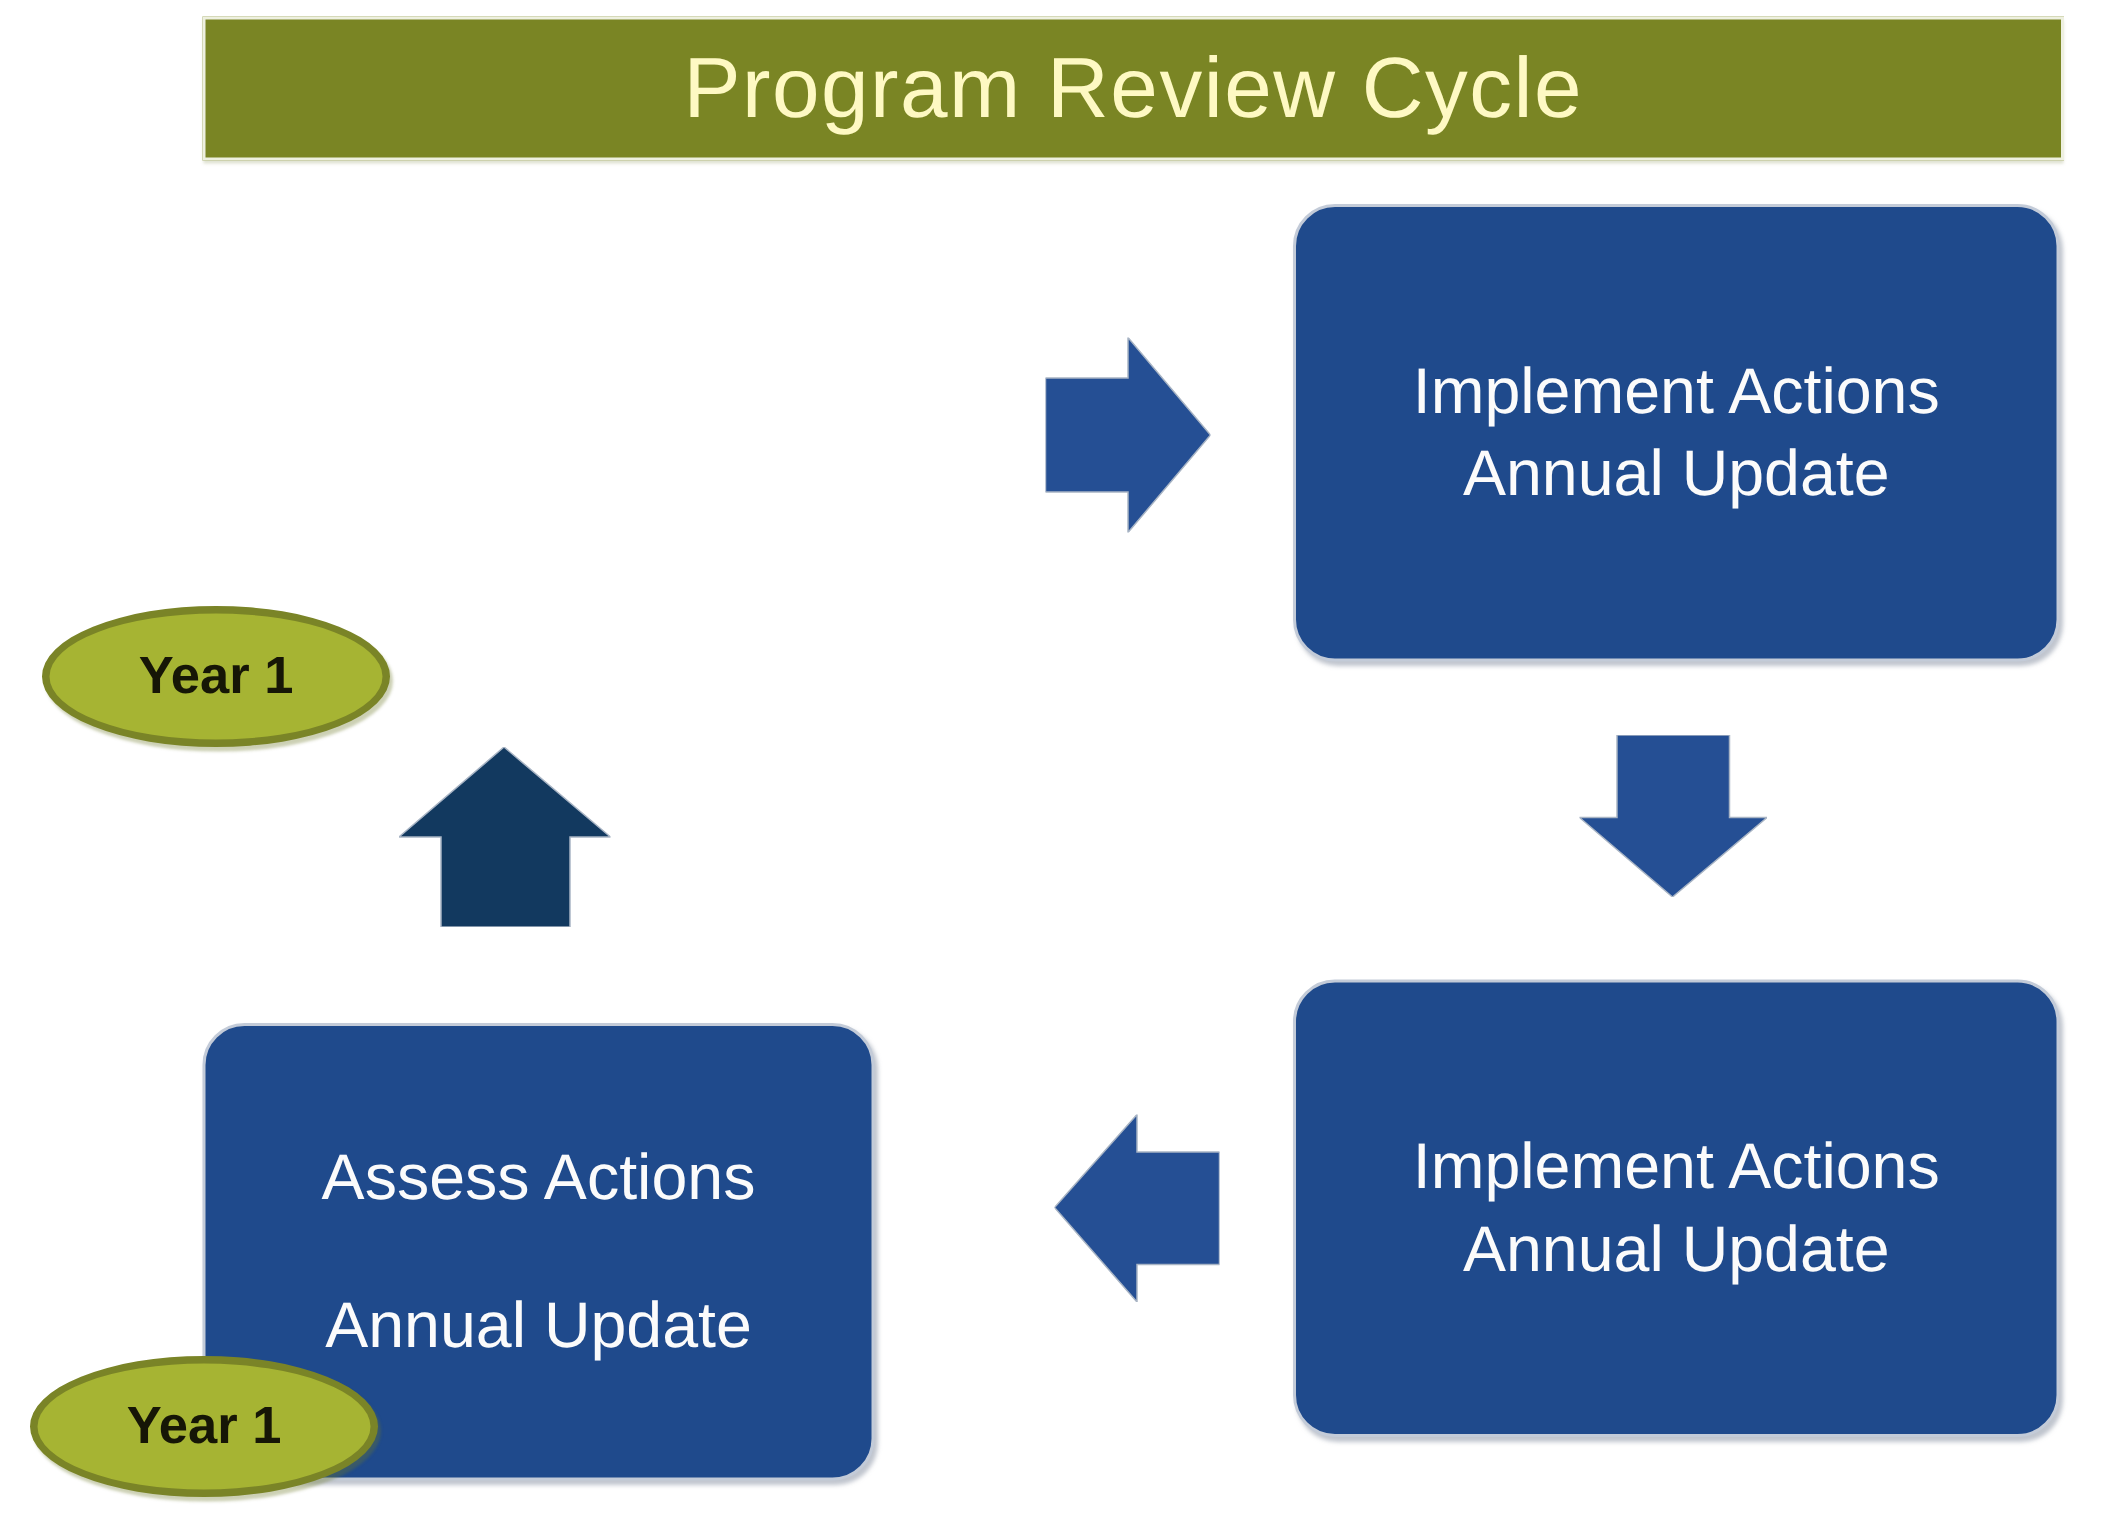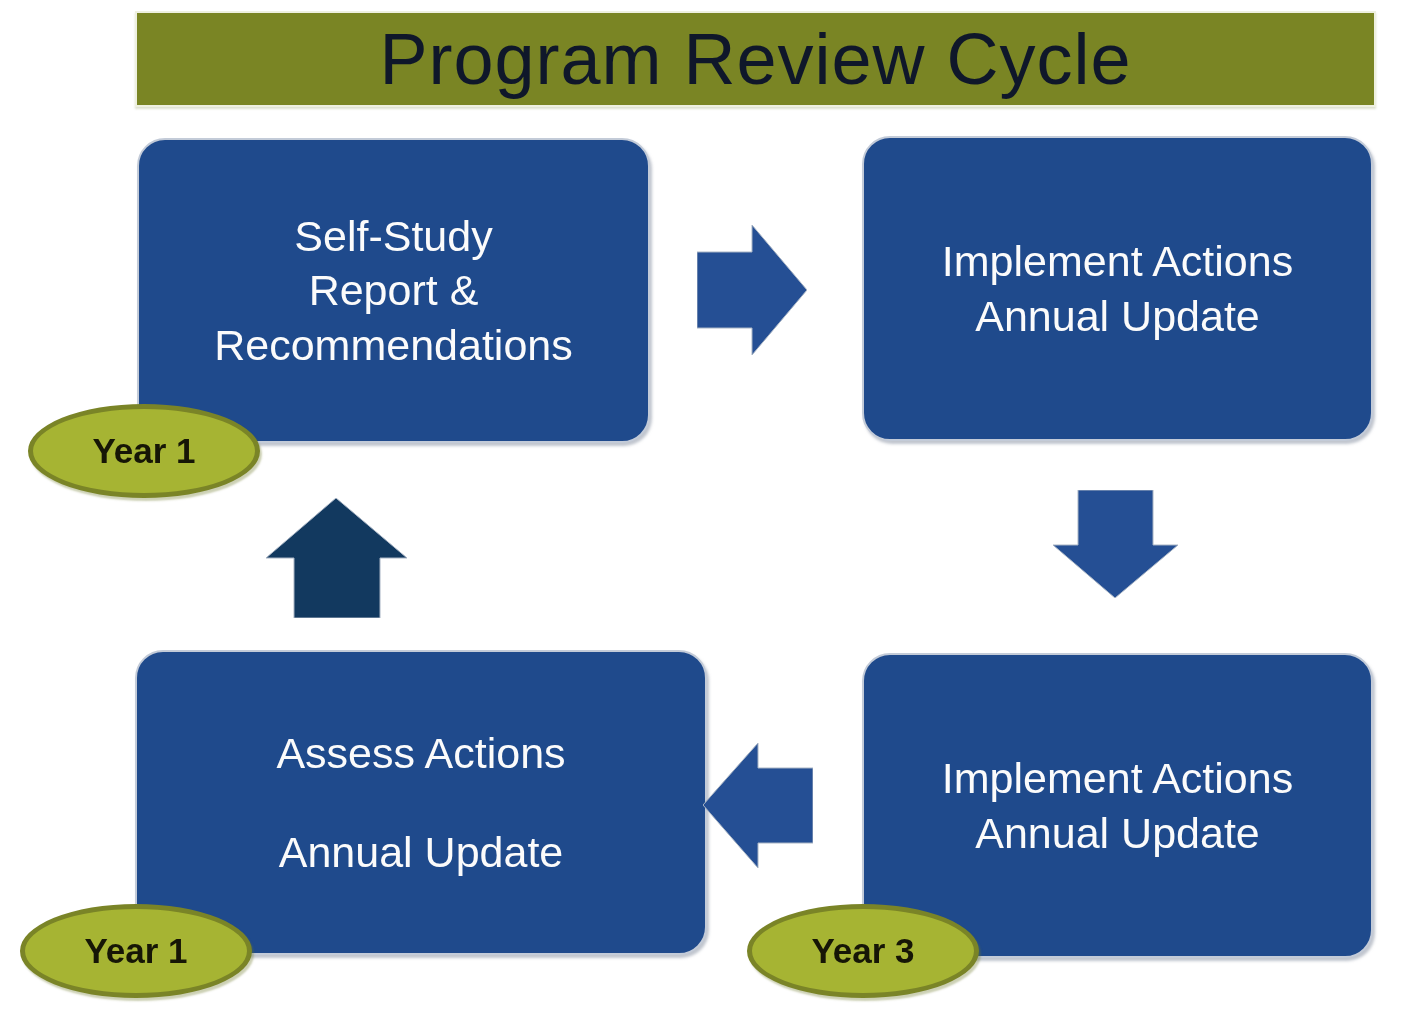--- a/index.html
+++ b/index.html
@@ -21,24 +21,24 @@
     width: 1241px; height: 96px;
     display: flex;
     align-items: center;
     justify-content: center;
     border: 2px solid #eef0e0;
     box-sizing: border-box;
     box-shadow: 0 2px 2px rgba(160,170,120,0.35);
   }
   .title-bar h1 {
     margin: 0;
-    font-size: 72px;
+    font-size: 57px;
     font-weight: 400;
     letter-spacing: 1px;
-    color: #0f172a;
+    color: #fef9c3;
     text-align: right;
   }
   .stage-box {
     position: absolute;
     border-radius: 28px;
     border: 2px solid #c3cbd8;
     box-sizing: border-box;
     box-shadow: 2px 3px 3px rgba(140,150,165,0.55);
     display: flex;
     flex-direction: column;
@@ -48,21 +48,21 @@
   .stage-box .line {
     color: #fbfbfb;
     font-size: 43px;
     line-height: 1.27;
     text-align: center;
     white-space: nowrap;
   }
   .box-1 { left: 137px; top: 138px; width: 513px; height: 305px; }
   .box-2 { left: 862px; top: 136px; width: 511px; height: 305px; }
   .box-3 { left: 862px; top: 653px; width: 511px; height: 305px; }
-  .box-4 { left: 135px; top: 650px; width: 572px; height: 305px; gap: 44px; }
+  .box-4 { left: 135px; top: 682px; width: 448px; height: 305px; gap: 44px; }
   .year-ellipse {
     position: absolute;
     width: 232px; height: 94px;
     border-radius: 50%;
     border: 5px solid;
     box-sizing: border-box;
     display: flex;
     align-items: center;
     justify-content: center;
     box-shadow: 2px 3px 2px rgba(110,120,40,0.35);
@@ -85,46 +85,38 @@
 </style>
 </head>
 <body>
 
 <div class="canvas">
 
   <header class="title-bar" style="background-color: rgb(122, 133, 36);">
     <h1>Program Review Cycle</h1>
   </header>
 
-  <div class="stage-box box-1" style="background-color: rgb(31, 74, 140);">
-    <div class="line">Self-Study</div>
-    <div class="line">Report &amp;</div>
-    <div class="line">Recommendations</div>
-  </div>
 
   <div class="stage-box box-2" style="background-color: rgb(31, 74, 140);">
     <div class="line">Implement Actions</div>
     <div class="line">Annual Update</div>
   </div>
 
   <div class="stage-box box-3" style="background-color: rgb(31, 74, 140);">
     <div class="line">Implement Actions</div>
     <div class="line">Annual Update</div>
   </div>
 
   <div class="stage-box box-4" style="background-color: rgb(31, 74, 140);">
     <div class="line">Assess Actions</div>
     <div class="line">Annual Update</div>
   </div>
 
   <div class="year-ellipse ellipse-1" style="background-color: rgb(166, 180, 51); border-color: rgb(122, 132, 39);">
     <span>Year 1</span>
-  </div>
-  <div class="year-ellipse ellipse-3" style="background-color: rgb(166, 180, 51); border-color: rgb(122, 132, 39);">
-    <span>Year 3</span>
   </div>
   <div class="year-ellipse ellipse-4" style="background-color: rgb(166, 180, 51); border-color: rgb(122, 132, 39);">
     <span>Year 1</span>
   </div>
 
   <svg class="arrow arrow-right" viewBox="0 0 110 130" preserveAspectRatio="none">
     <polygon points="0,27 55,27 55,0 110,65 55,130 55,103 0,103" stroke-width="1" fill="#254F94" stroke="#a8b4c4"></polygon>
   </svg>
 
   <svg class="arrow arrow-down" viewBox="0 0 125 108" preserveAspectRatio="none">

